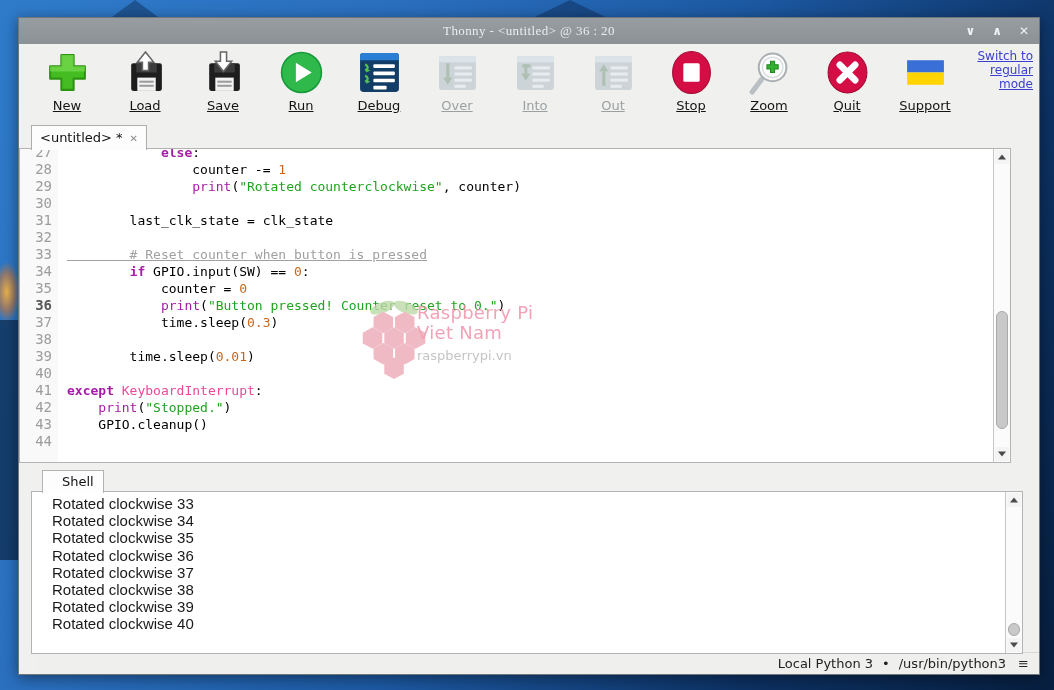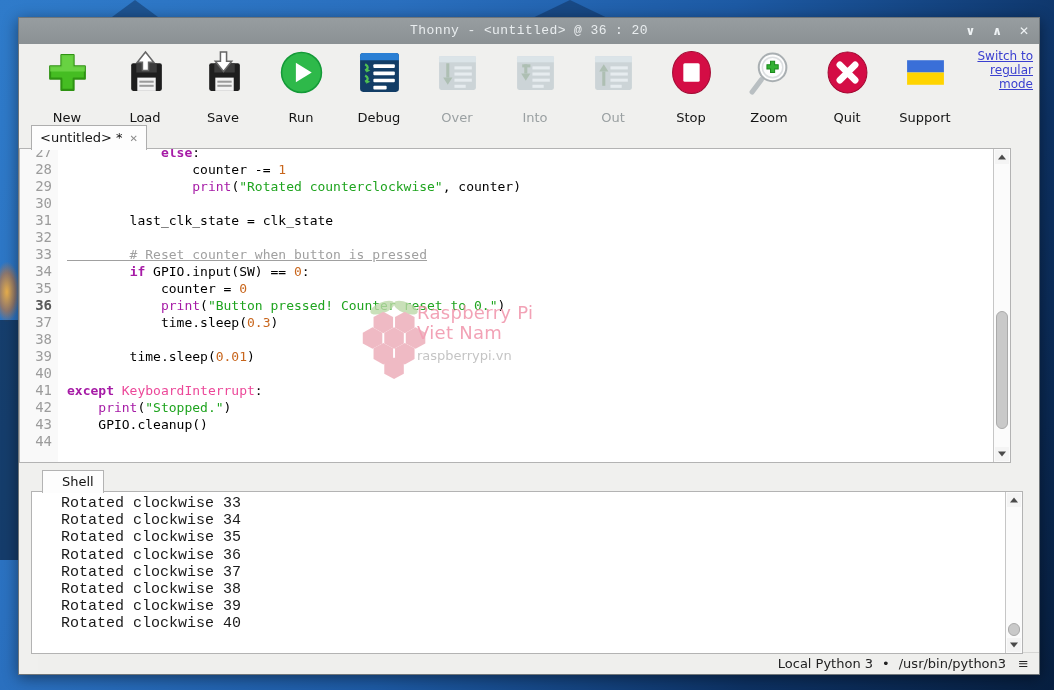--- a/index.html
+++ b/index.html
@@ -15,30 +15,30 @@
   #glow{position:absolute;left:-6px;top:262px;width:26px;height:60px;
     background:radial-gradient(ellipse at center,rgba(245,180,70,.95) 0%,rgba(220,120,40,.55) 45%,transparent 72%);}
   #leftdark{position:absolute;left:0;top:320px;width:18px;height:240px;background:rgba(4,16,36,.55);}
 
   
   #window{position:absolute;left:18px;top:17px;width:1020px;height:656px;
     background:#f0f0ee;border:1px solid #70767a;box-shadow:0 3px 14px rgba(0,0,0,.45);}
   #titlebar{position:absolute;left:0;top:0;right:0;height:26px;
     background:linear-gradient(#979da0,#8b9194);}
   #title{position:absolute;left:0;right:0;top:5px;text-align:center;
-    font-family:Liberation Mono, monospace;font-size:13px;color:#e9edef;letter-spacing:.4px;}
+    font-family:Liberation Serif, serif;font-size:13px;color:#e9edef;letter-spacing:.4px;}
   #wcontrols{position:absolute;right:10px;top:0;height:26px;display:flex;align-items:center;gap:17px;}
   .wctl{color:#eef2f4;font-size:12px;font-weight:bold;cursor:default;line-height:26px;}
 
   
   #toolbar{position:absolute;left:0;top:26px;right:0;height:78px;background:#f0f0ee;}
   #tbuttons{position:absolute;left:9px;top:6px;display:flex;}
   .tbtn{width:78px;display:flex;flex-direction:column;align-items:center;}
   .ticon{width:45px;height:45px;display:block;}
-  .tlabel{font-size:13px;color:#141414;margin-top:15px;}
+  .tlabel{font-size:13px;color:#141414;margin-top:3px;text-decoration:underline;}
   .tdisabled .tlabel{color:#9aa0a2;}
   #switchlink{position:absolute;right:6px;top:5px;width:74px;text-align:right;
     font-size:12px;line-height:14px;color:#3a3fd0;text-decoration:underline;cursor:pointer;display:block;}
 
   
   #tabbar{position:absolute;left:0;top:104px;right:0;height:27px;}
   #edtab{position:absolute;left:12px;bottom:-1px;background:#fdfdfd;border:1px solid #aeaeae;border-bottom:none;
     padding:4px 8px 5px 8px;font-size:13px;color:#111;z-index:3;}
   #tabclose{color:#8a8a8a;font-size:10px;margin-left:7px;}
 
@@ -76,21 +76,21 @@
   .sarrow.down::after{border-top:5px solid #4a4a4a;}
   .sthumb{position:absolute;left:2px;right:2px;background:#c9c9c9;border:1px solid #aaa;border-radius:6px;}
   #edthumb{top:162px;height:116px;}
   #shthumb{bottom:17px;height:11px;}
 
   
   #shelltab{position:absolute;left:23px;top:452px;background:#fdfdfd;border:1px solid #b3b3b3;border-bottom:none;
     padding:3px 9px 4px 19px;font-size:13px;color:#111;z-index:3;}
   #shell{position:absolute;left:12px;top:473px;width:990px;height:161px;background:#fff;border:1px solid #b3b3b3;z-index:2;}
   #shellinner{position:absolute;left:0;right:17px;top:3px;bottom:0;overflow:hidden;}
-  .shline{font-family:Liberation Mono, monospace;font-size:15px;line-height:17.2px;color:#1a1a1a;white-space:pre;padding-left:29px;}
+  .shline{font-family:Liberation Sans, sans-serif;font-size:15px;line-height:17.2px;color:#1a1a1a;white-space:pre;padding-left:20px;}
 
   
   #statusbar{position:absolute;left:0;bottom:0;right:0;height:22px;background:#efefed;border-top:1px solid #d6d6d4;
     display:flex;align-items:center;justify-content:flex-end;padding-right:10px;box-sizing:border-box;margin-left:19px;}
   #statusbar span{font-size:13px;color:#222;}
   .dotsep{margin:0 9px;font-size:11px;}
   #menuicon{font-size:16px;margin-left:12px;color:#333;cursor:pointer;}
 </style>
 </head>
 <body>

